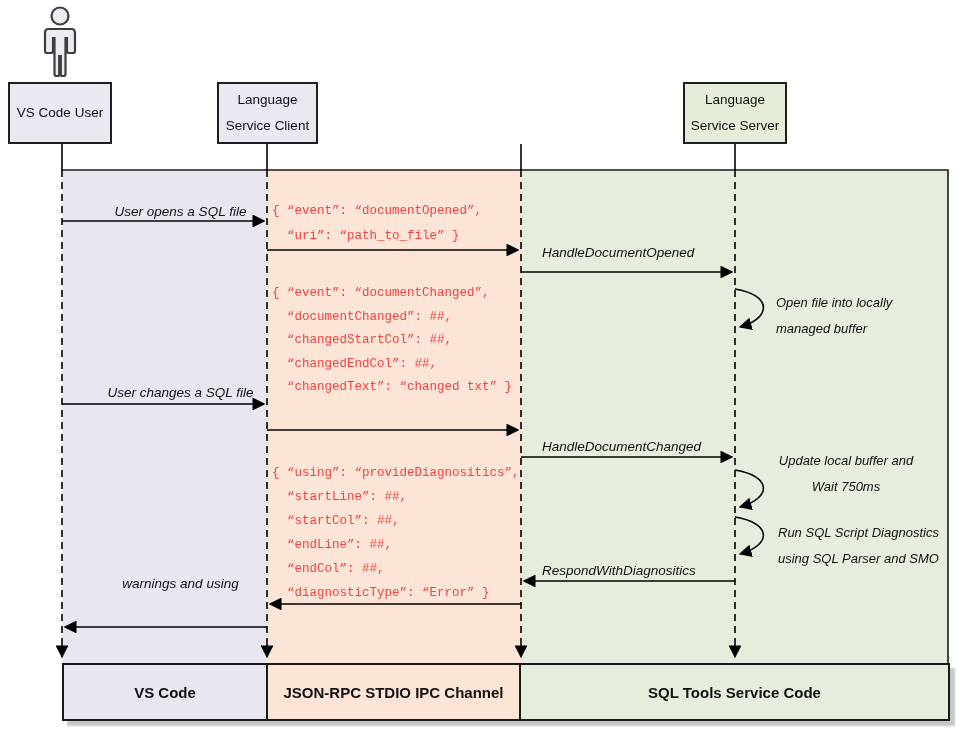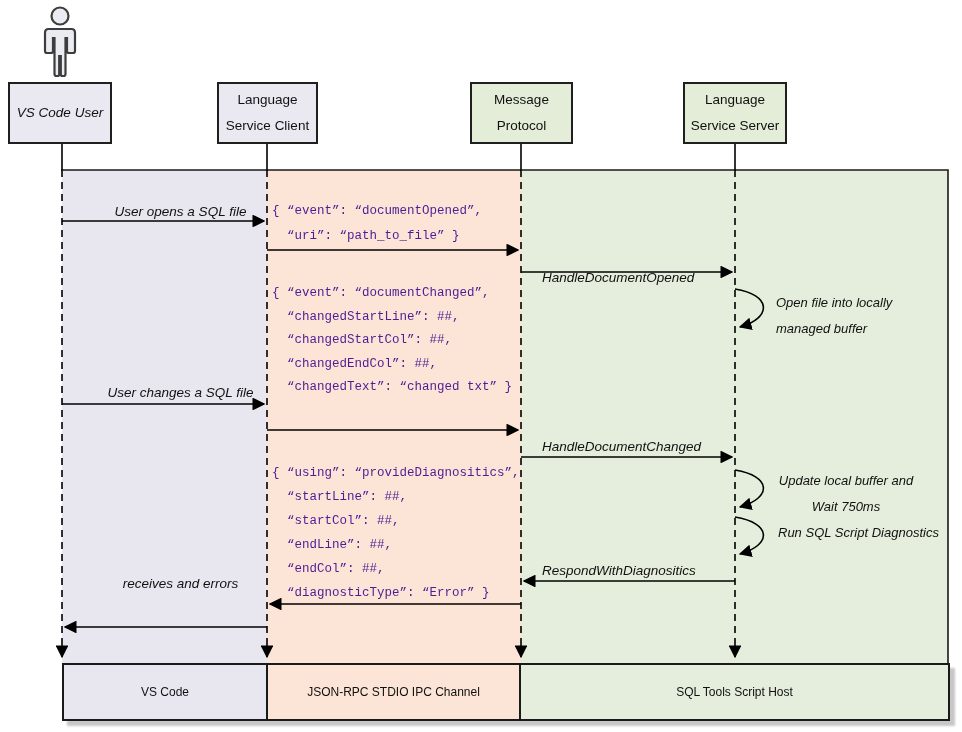--- a/index.html
+++ b/index.html
@@ -11,27 +11,27 @@
   .band-host{left:521px;width:427px;background:var(--green);}
   svg.overlay{position:absolute;left:0;top:0;z-index:2;}
   .abox{position:absolute;top:82px;height:62px;box-sizing:border-box;border:2px solid #1f1f1f;
         display:flex;flex-direction:column;align-items:center;justify-content:center;
         font-size:13.5px;line-height:26px;text-align:center;z-index:3;}
   .abox.lav{background:var(--lavender-box);}
   .abox.grn{background:var(--green-box);}
   .lbl{position:absolute;z-index:3;font-style:italic;font-size:13.5px;line-height:27px;}
   .lbl.ctr{left:62px;width:205px;text-align:center;padding-left:16px;}
   .mono{position:absolute;left:272px;z-index:3;font-family:"Liberation Mono",monospace;
-        font-size:12.5px;color:#4c1d95;}
+        font-size:12.5px;color:#ef4444;}
   .mono div{white-space:pre;}
   .note{position:absolute;z-index:3;font-style:italic;font-size:13px;line-height:26px;}
   .footer-row{position:absolute;left:62px;top:663px;width:888px;height:58px;display:flex;z-index:3;
               box-shadow:5px 5px 2px rgba(0,0,0,0.22);}
   .footer-box{box-sizing:border-box;border:2px solid #1a1a1a;display:flex;align-items:center;
-              justify-content:center;font-weight:normal;font-size:12px;}
+              justify-content:center;font-weight:bold;font-size:15px;}
   .footer-box + .footer-box{border-left:none;}
 </style>
 </head>
 <body>
 
 <div class="canvas">
 
   <div class="band band-vscode"></div>
   <div class="band band-jsonrpc"></div>
   <div class="band band-host"></div>
@@ -83,82 +83,79 @@
       <line x1="267" y1="627" x2="65" y2="627" marker-end="url(#arr)"></line>
     </g>
 
     <g stroke="#000" stroke-width="1.6" fill="none">
       <path d="M735 289 C772 295, 772 318, 740 327" marker-end="url(#arr)"></path>
       <path d="M735 470 C772 476, 772 498, 740 507" marker-end="url(#arr)"></path>
       <path d="M735 517 C772 523, 772 545, 740 554" marker-end="url(#arr)"></path>
     </g>
   </svg>
 
-  <div class="abox lav" style="left:8px;width:104px;font-style:italic;">
+  <div class="abox lav" style="left:8px;width:104px;">
     <div>VS Code User</div>
   </div>
   <div class="abox lav" style="left:217px;width:101px;">
     <div>Language</div>
     <div>Service Client</div>
-  </div>
-  <div class="abox grn" style="left:470px;width:103px;">
-    <div>Message</div>
-    <div>Protocol</div>
   </div>
   <div class="abox grn" style="left:683px;width:104px;">
     <div>Language</div>
     <div>Service Server</div>
   </div>
 
   <div class="lbl ctr" style="top:198px;">User opens a SQL file</div>
-  <div class="lbl" style="left:542px;top:264px;text-align:right;">HandleDocumentOpened</div>
+  <div class="lbl" style="left:542px;top:239px;text-align:right;">HandleDocumentOpened</div>
   <div class="lbl ctr" style="top:379px;">User changes a SQL file</div>
   <div class="lbl" style="left:542px;top:433px;">HandleDocumentChanged</div>
   <div class="lbl" style="left:542px;top:557px;">RespondWithDiagnositics</div>
   <div class="lbl ctr" style="top:570px;">
-    <div>receives and errors</div>
+    <div>warnings and using</div>
   </div>
 
   <div class="mono" style="top:199px;line-height:25px;">
     <div>{ “event”: “documentOpened”,</div>
     <div>  “uri”: “path_to_file” }</div>
   </div>
   <div class="mono" style="top:282px;line-height:23.5px;">
     <div>{ “event”: “documentChanged”,</div>
-    <div>  “changedStartLine”: ##,</div>
+    <div>  “documentChanged”: ##,</div>
     <div>  “changedStartCol”: ##,</div>
     <div>  “changedEndCol”: ##,</div>
     <div>  “changedText”: “changed txt” }</div>
   </div>
   <div class="mono" style="top:461px;line-height:24px;">
     <div>{ “using”: “provideDiagnositics”,</div>
     <div>  “startLine”: ##,</div>
     <div>  “startCol”: ##,</div>
     <div>  “endLine”: ##,</div>
     <div>  “endCol”: ##,</div>
     <div>  “diagnosticType”: “Error” }</div>
   </div>
 
   <div class="note" style="left:776px;top:290px;">
     <div>Open file into locally</div>
     <div>managed buffer</div>
   </div>
-  <div class="note" style="left:770px;top:468px;width:152px;text-align:center;">
+  <div class="note" style="left:770px;top:448px;width:152px;text-align:center;">
     <div>Update local buffer and</div>
     <div>Wait 750ms</div>
   </div>
   <div class="note" style="left:778px;top:520px;">
     <div>Run SQL Script Diagnostics</div>
+    <div>using SQL Parser and SMO</div>
   </div>
 
   <div class="footer-row">
     <div class="footer-box" style="width:206px;background:var(--lavender);">
       <span>VS Code</span>
     </div>
     <div class="footer-box" style="width:253px;background:var(--peach);">
       <span>JSON-RPC STDIO IPC Channel</span>
     </div>
     <div class="footer-box" style="width:429px;background:var(--green);">
-      <span>SQL Tools Script Host</span>
+      <span>SQL Tools Service Code</span>
     </div>
   </div>
 
 </div>
 
 </body></html>

